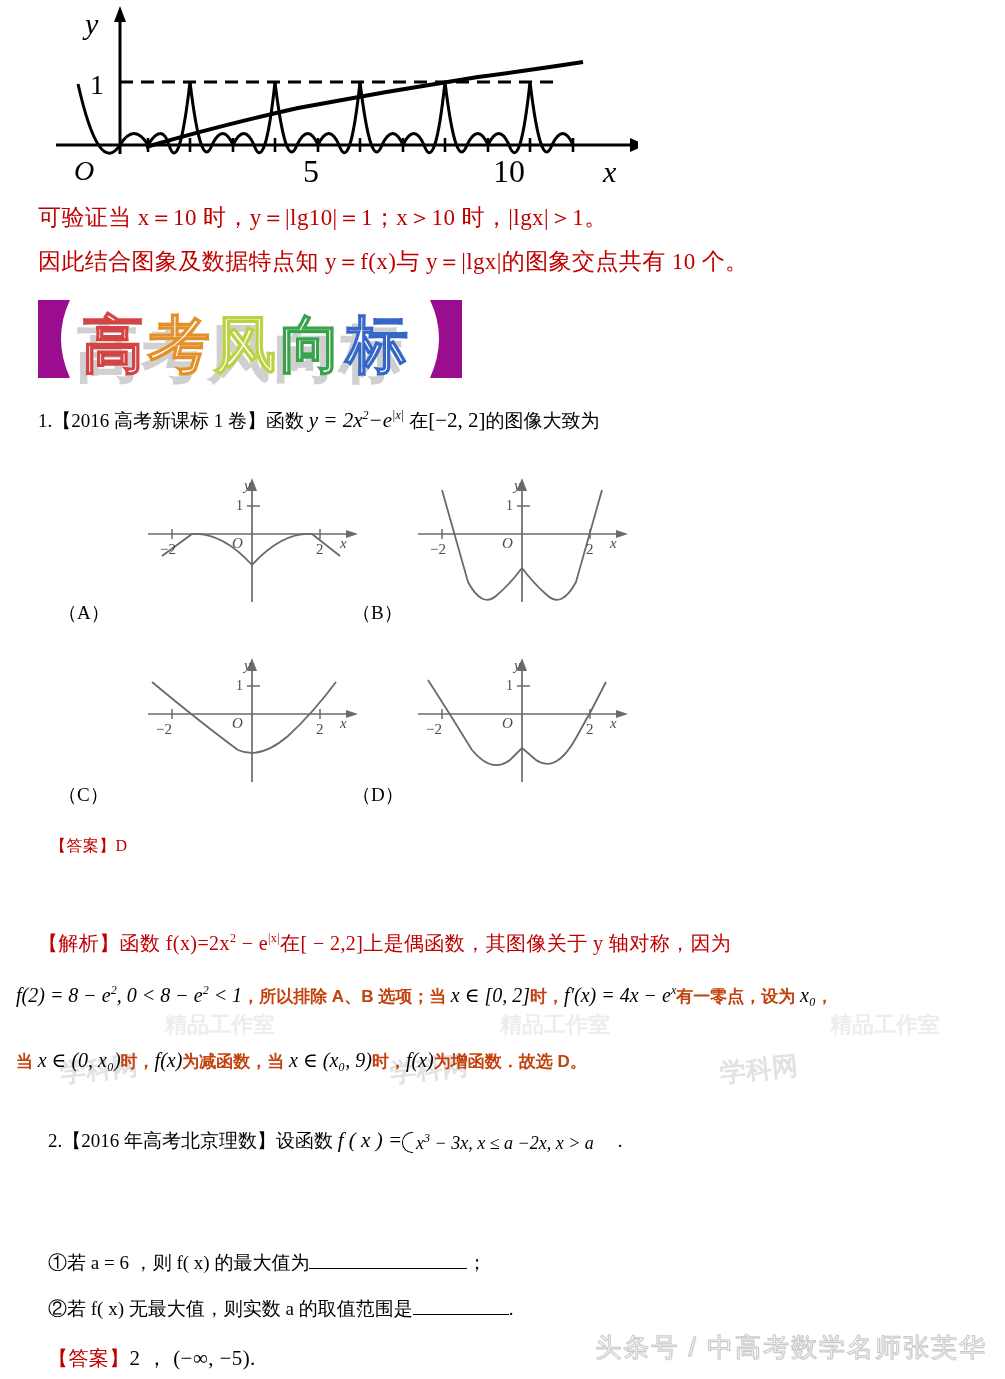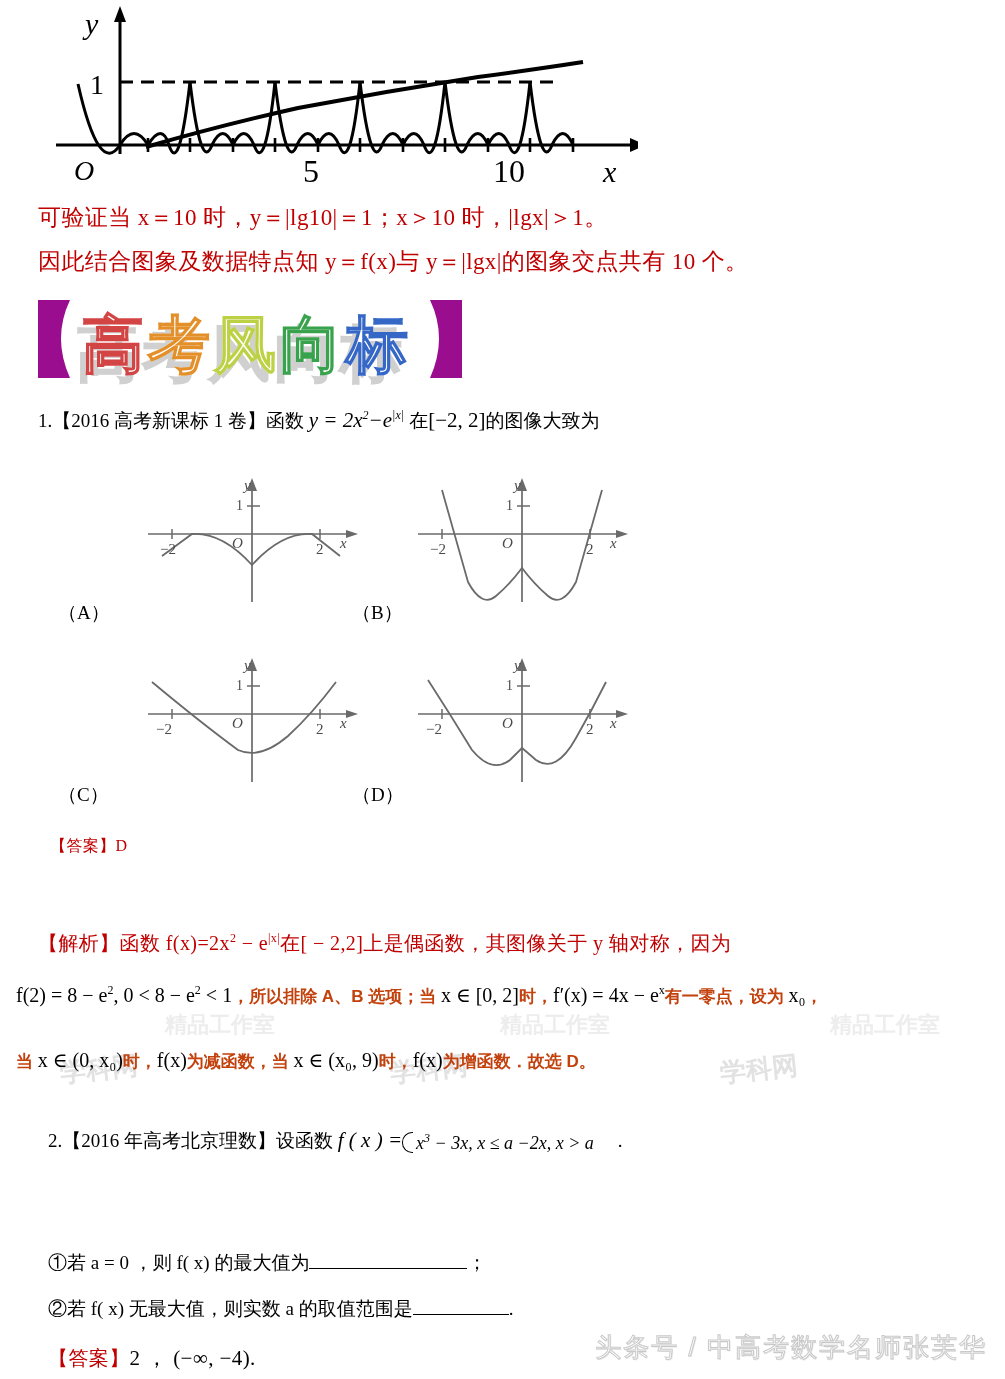--- a/index.html
+++ b/index.html
@@ -42,21 +42,21 @@
   .sup { font-size: 12px; vertical-align: super; }
   .mathi { font-style: italic; font-family: "Liberation Serif", serif; }
 
   
   .opt-graph { position: absolute; }
   .opt-label { position: absolute; font-size: 19px; color: #000; }
 
   
   .mix-line { position: absolute; font-size: 20px; white-space: nowrap; }
   .mix-line .rd { color: #c2410c; font-family: "Liberation Sans", sans-serif; font-size: 17px; font-weight: bold; }
-  .mix-line .bk { color: #000; }
+  .mix-line .bk { color: #000; font-style: italic; }
 
   
   .wm {
     position: absolute;
     color: #d8d8d8;
     font-family: "Liberation Sans", sans-serif;
     font-weight: bold;
     pointer-events: none;
     user-select: none;
     white-space: nowrap;
@@ -293,26 +293,26 @@
   </div>
 
   <div class="q-line" style="left:48px; top:1128px;">
     <span>2.</span><span>【2016 年高考北京理数】</span><span>设函数 </span><span class="mathi" style="font-size:21px;">f ( x ) =</span><span class="piece">
         <span class="row"><span class="mathi">x</span><span class="sup mathi">3</span><span class="mathi"> − 3x, x ≤ a</span></span>
         <span class="row mathi">−2x, x &gt; a</span>
       </span><span style="margin-left:24px;">.</span>
   </div>
 
   <div class="q-line" style="left:48px; top:1250px;">
-    <span>①若 a = 0 ，则 f( x) 的最大值为</span><span class="blank" style="width:158px;"></span><span>；</span>
+    <span>①若 a = 6 ，则 f( x) 的最大值为</span><span class="blank" style="width:158px;"></span><span>；</span>
   </div>
 
   <div class="q-line" style="left:48px; top:1296px;">
     <span>②若 f( x) 无最大值，则实数 a 的取值范围是</span><span class="blank" style="width:96px;"></span><span>.</span>
   </div>
 
   <div class="red-line" style="left:48px; top:1344px; font-size:20px;">
-    <span>【答案】</span><span style="color:#000; font-family:'Liberation Serif',serif; font-size:21px;">2 ， (−∞, −4).</span>
+    <span>【答案】</span><span style="color:#000; font-family:'Liberation Serif',serif; font-size:21px;">2 ， (−∞, −5).</span>
   </div>
 
   <div class="wm-bottom">头条号 / 中高考数学名师张芙华</div>
 
 </div>
 
 </body></html>

